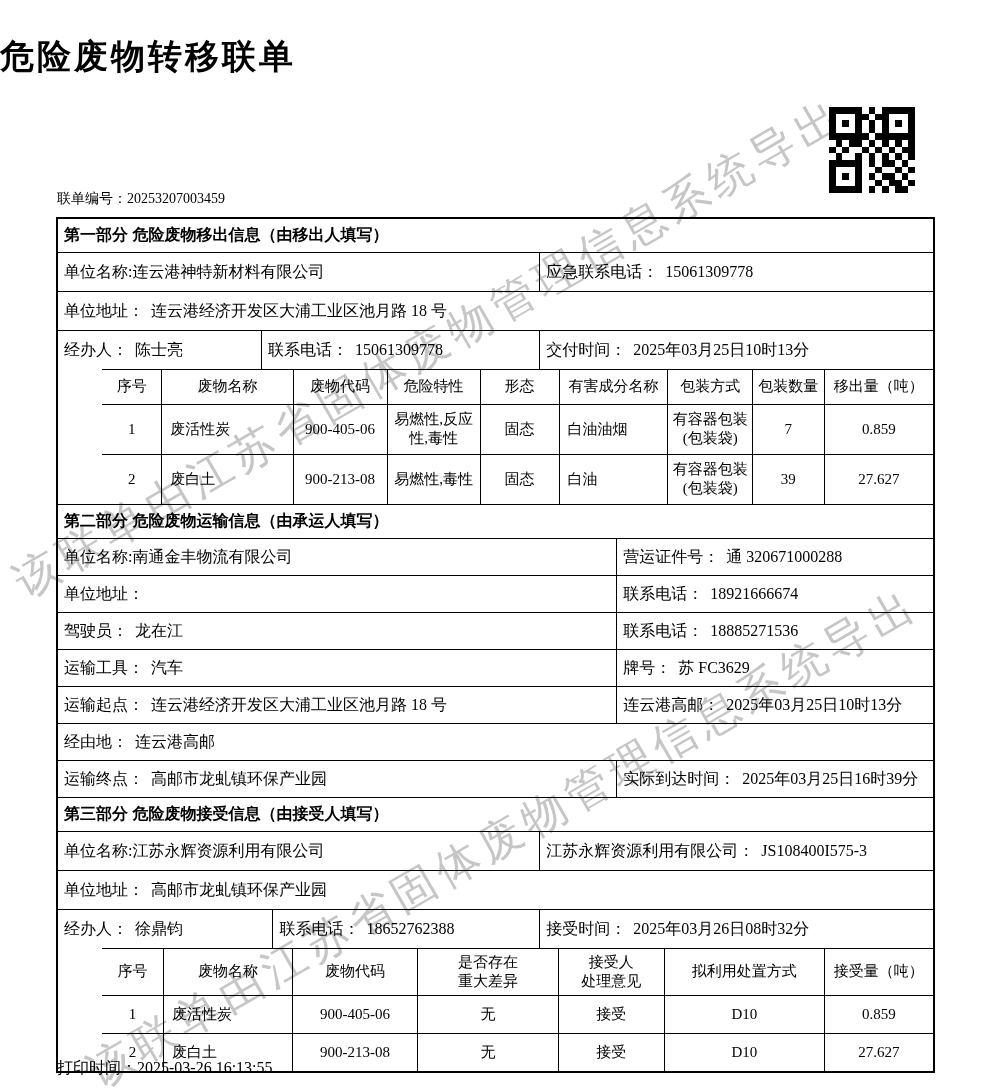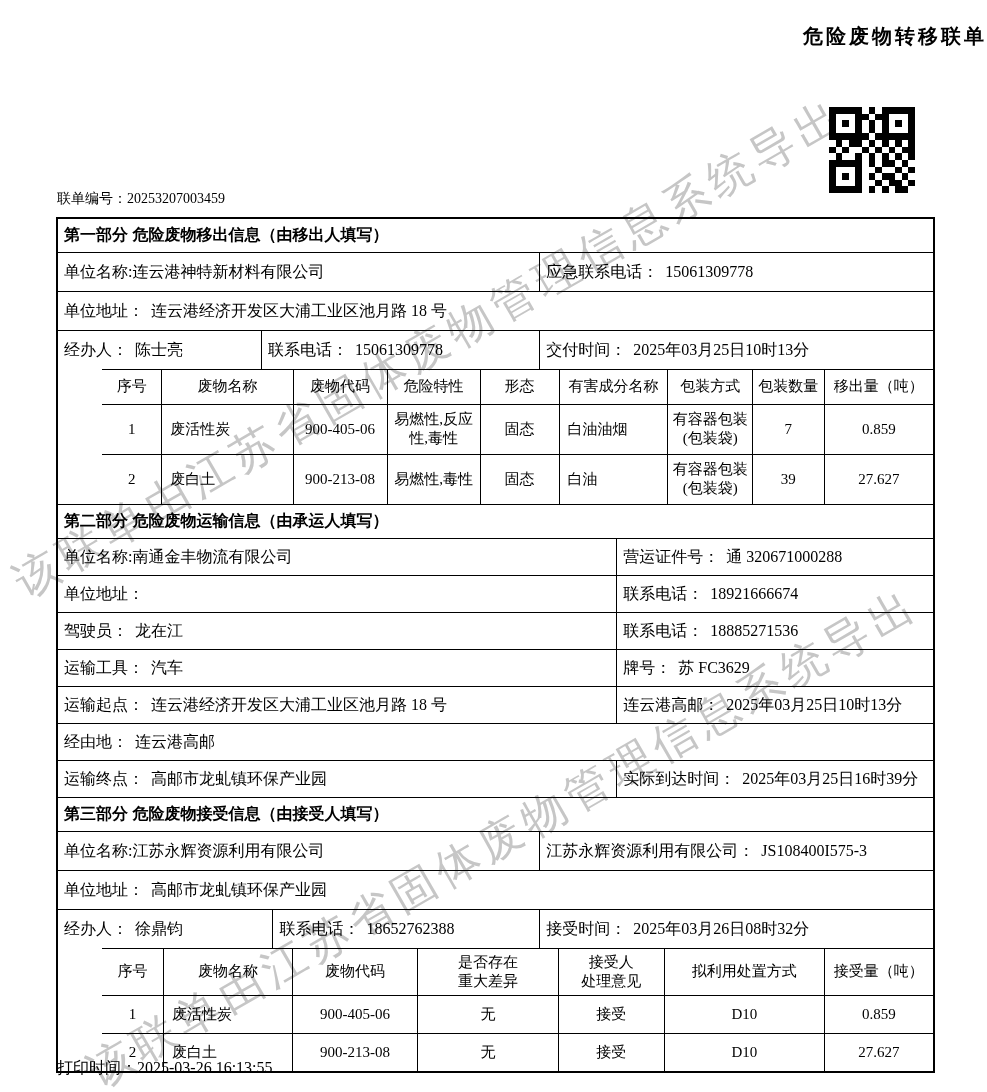--- a/index.html
+++ b/index.html
@@ -21,22 +21,22 @@
     transform:rotate(-30deg);
     transform-origin:0 50%;
     z-index:0;
     font-family:"Liberation Serif", serif;
     user-select:none;
   }
   .wm1{left:18px;top:556px;}
   .wm2{left:92px;top:1046px;}
   
   .title{
-    position:absolute;left:0;top:23px;width:100%;
-    text-align:right;font-size:20px;font-weight:bold;
+    position:absolute;left:0;top:34px;width:100%;
+    text-align:left;font-size:34px;font-weight:bold;
     letter-spacing:3px;z-index:2;
   }
   .qr{position:absolute;left:829px;top:107px;width:86px;height:86px;z-index:2;}
   .manifest-line{position:absolute;left:57px;top:190px;font-size:14px;z-index:2;}
   
   .doc{
     position:absolute;left:56px;top:217px;width:875px;
     border:2px solid #000;z-index:1;background:transparent;
     box-sizing:content-box;
   }

